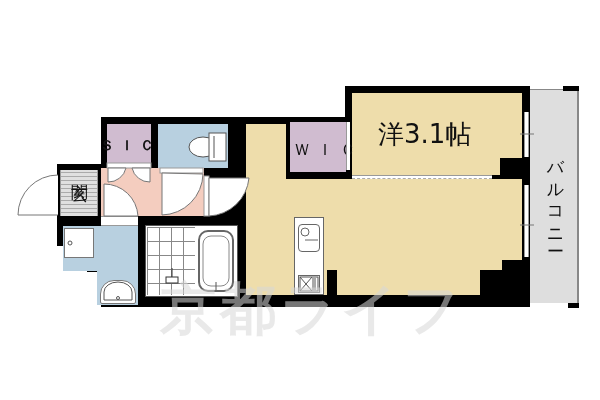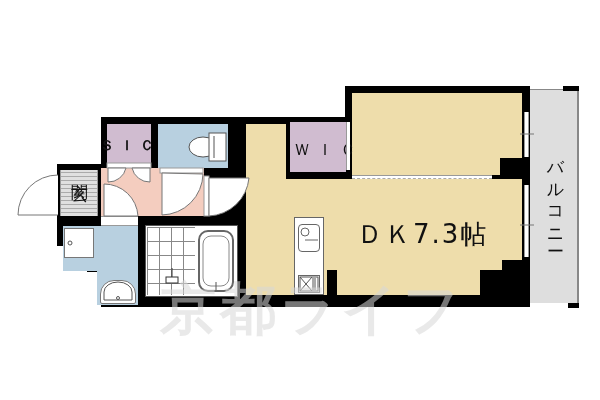--- a/index.html
+++ b/index.html
@@ -22,28 +22,28 @@
 
   <div class="abs" style="left:530px;top:86px;width:49px;height:221px;background:#dedede;border-right:2px solid #888;"></div>
   <div class="abs" style="left:530px;top:86px;width:33px;height:4px;background:#fff;border-bottom:1px solid #888;"></div>
   <div class="abs wall" style="left:563px;top:86px;width:16px;height:5px;"></div>
   <div class="abs" style="left:530px;top:303px;width:38px;height:4px;background:#fff;"></div>
   <div class="abs wall" style="left:568px;top:303px;width:11px;height:5px;"></div>
   <div class="label" style="left:546px;top:148px;width:18px;font-size:17px;writing-mode:vertical-rl;letter-spacing:4px;">バルコニー</div>
 
   <div class="abs" style="left:352px;top:93px;width:170px;height:82px;background:#eeddab;"></div>
   <div class="abs wall" style="left:500px;top:158px;width:22px;height:19px;"></div>
+  <div class="label" style="left:378px;top:121px;font-size:26px;">洋3.1帖</div>
   <div class="abs" style="left:352px;top:175px;width:140px;height:4px;background:#fff;border-top:1px solid #999;border-bottom:1px dashed #aaa;"></div>
   <div class="abs" style="left:524px;top:112px;width:5px;height:45px;background:#fff;border-left:1px solid #999;border-right:1px solid #999;"></div>
 
   <div class="abs" style="left:246px;top:179px;width:276px;height:116px;background:#eeddab;"></div>
   <div class="abs" style="left:246px;top:124px;width:40px;height:60px;background:#eeddab;"></div>
   <div class="abs wall" style="left:480px;top:270px;width:42px;height:27px;"></div>
   <div class="abs wall" style="left:502px;top:260px;width:20px;height:12px;"></div>
-  <div class="label" style="left:357px;top:221px;font-size:26px;letter-spacing:2px;">ＤＫ7.3帖</div>
   <div class="abs" style="left:524px;top:185px;width:5px;height:72px;background:#fff;border-left:1px solid #999;border-right:1px solid #999;"></div>
 
   <div class="abs" style="left:290px;top:122px;width:56px;height:50px;background:#d0bcd0;"></div>
   <div class="label" style="left:294px;top:142px;font-size:16px;letter-spacing:7px;">ＷＩＣ</div>
   <div class="abs" style="left:346px;top:122px;width:4px;height:48px;background:#fff;border-left:1px solid #999;"></div>
 
   <div class="abs" style="left:107px;top:124px;width:44px;height:39px;background:#d0bcd0;"></div>
   <div class="label" style="left:100px;top:138px;font-size:14px;letter-spacing:6px;font-weight:bold;">ＳＩＣ</div>
 
   <div class="abs" style="left:158px;top:124px;width:70px;height:44px;background:#b8d0e0;"></div>

